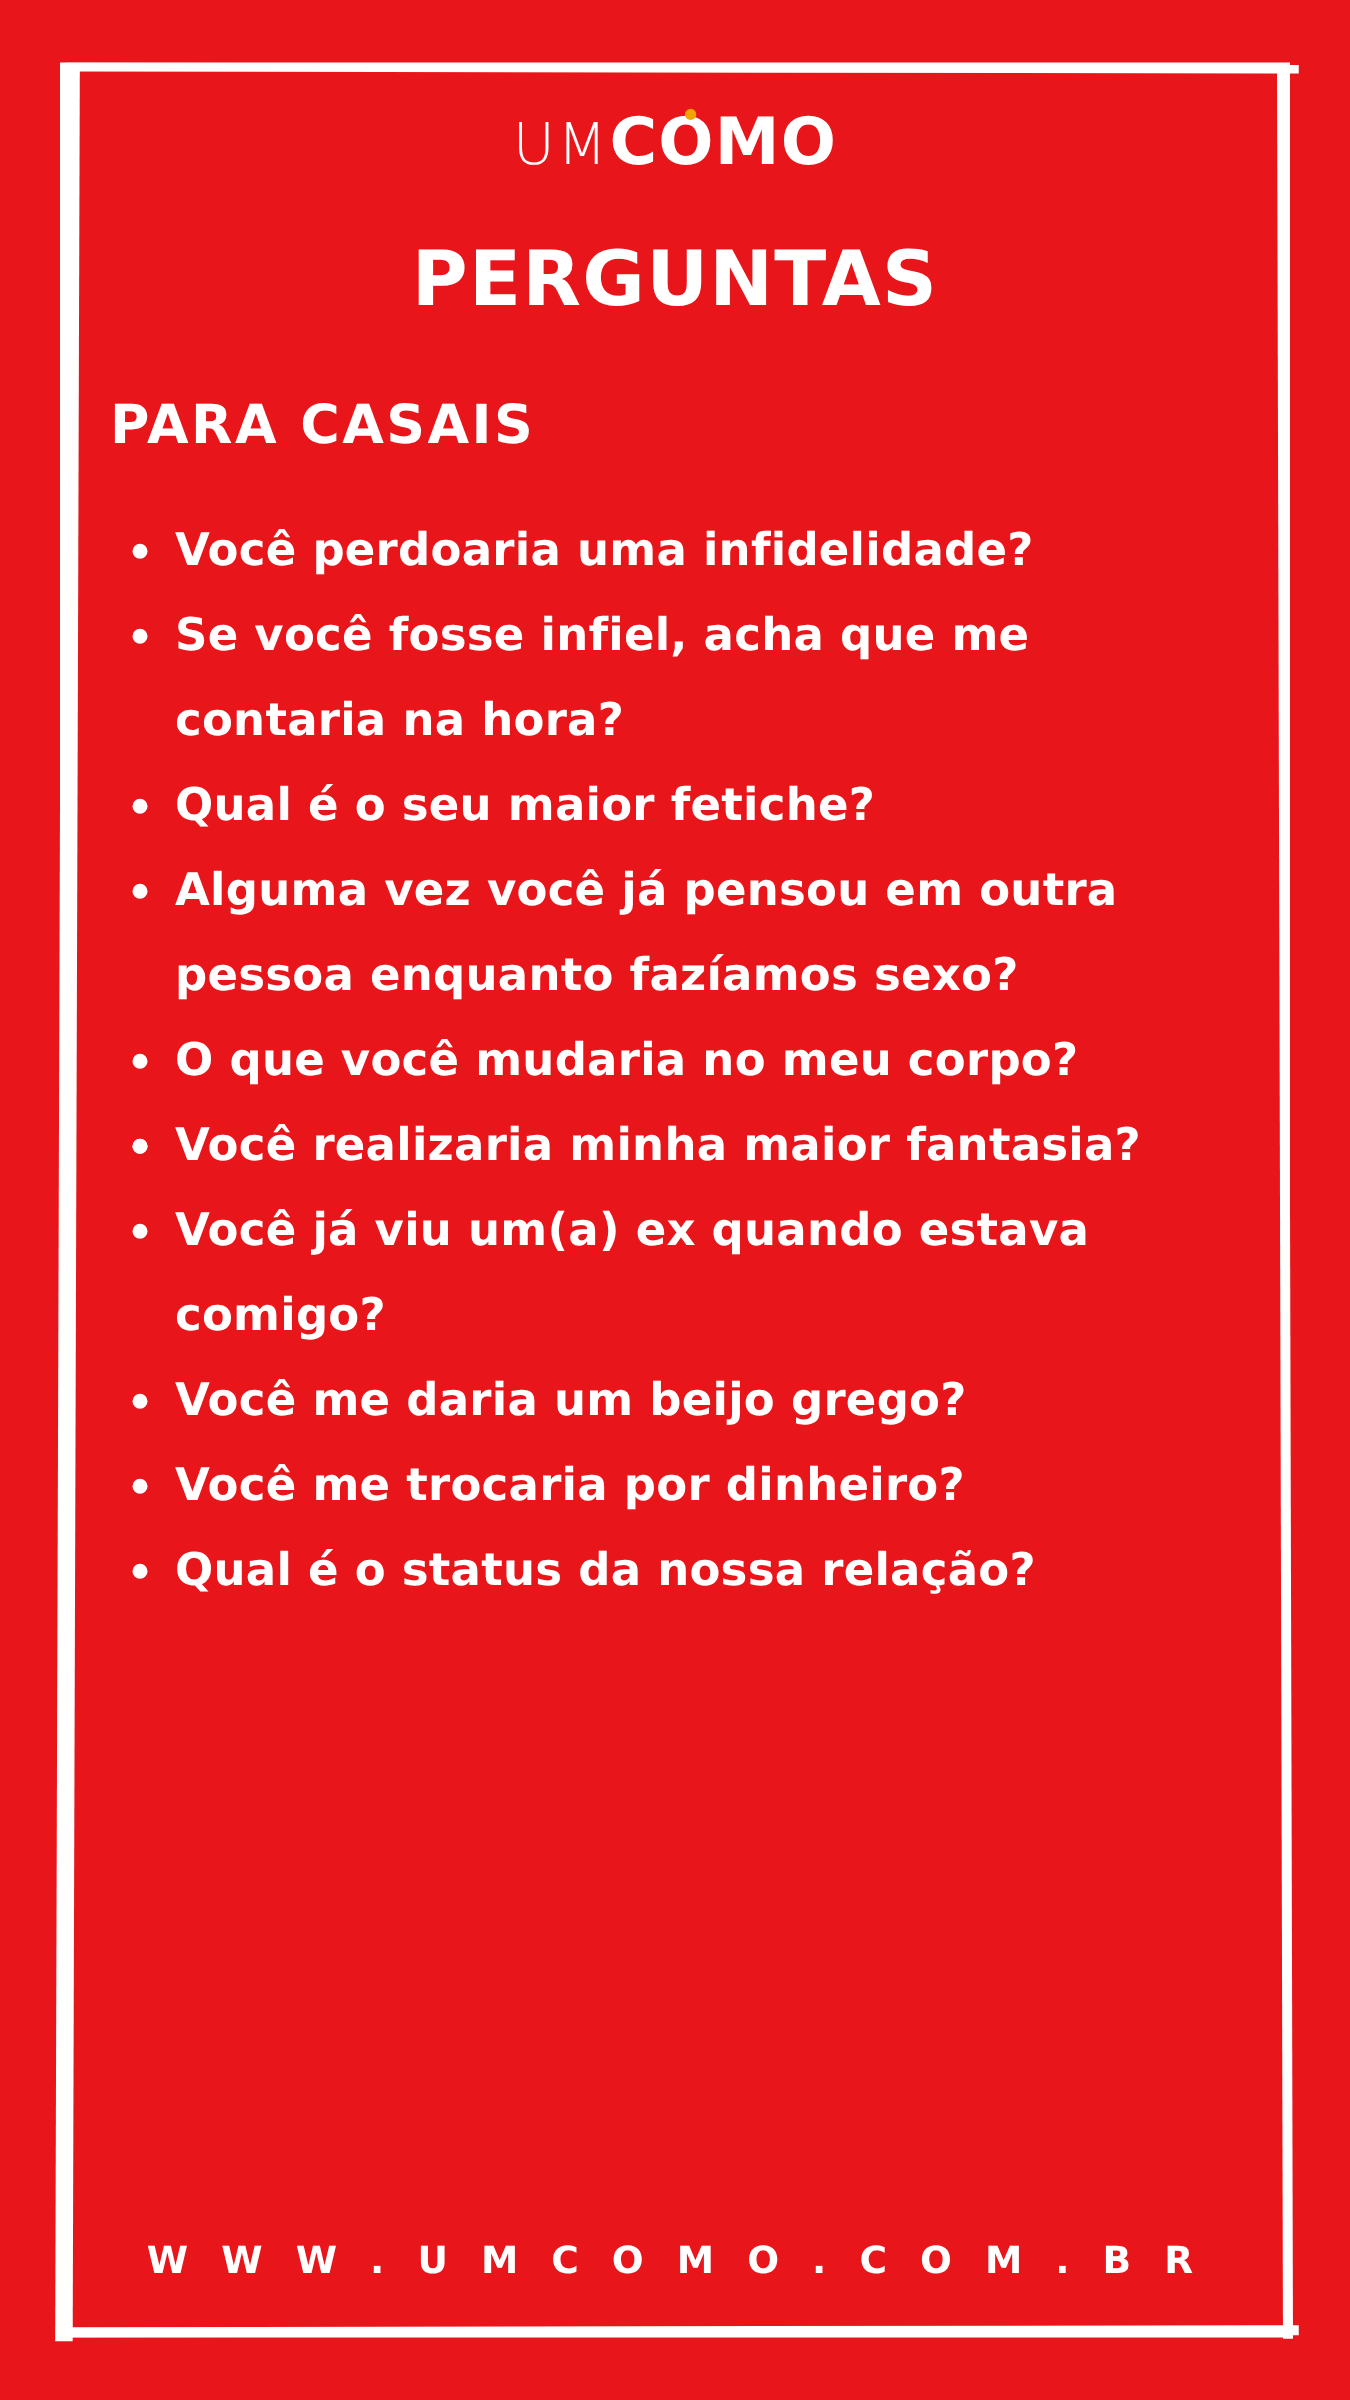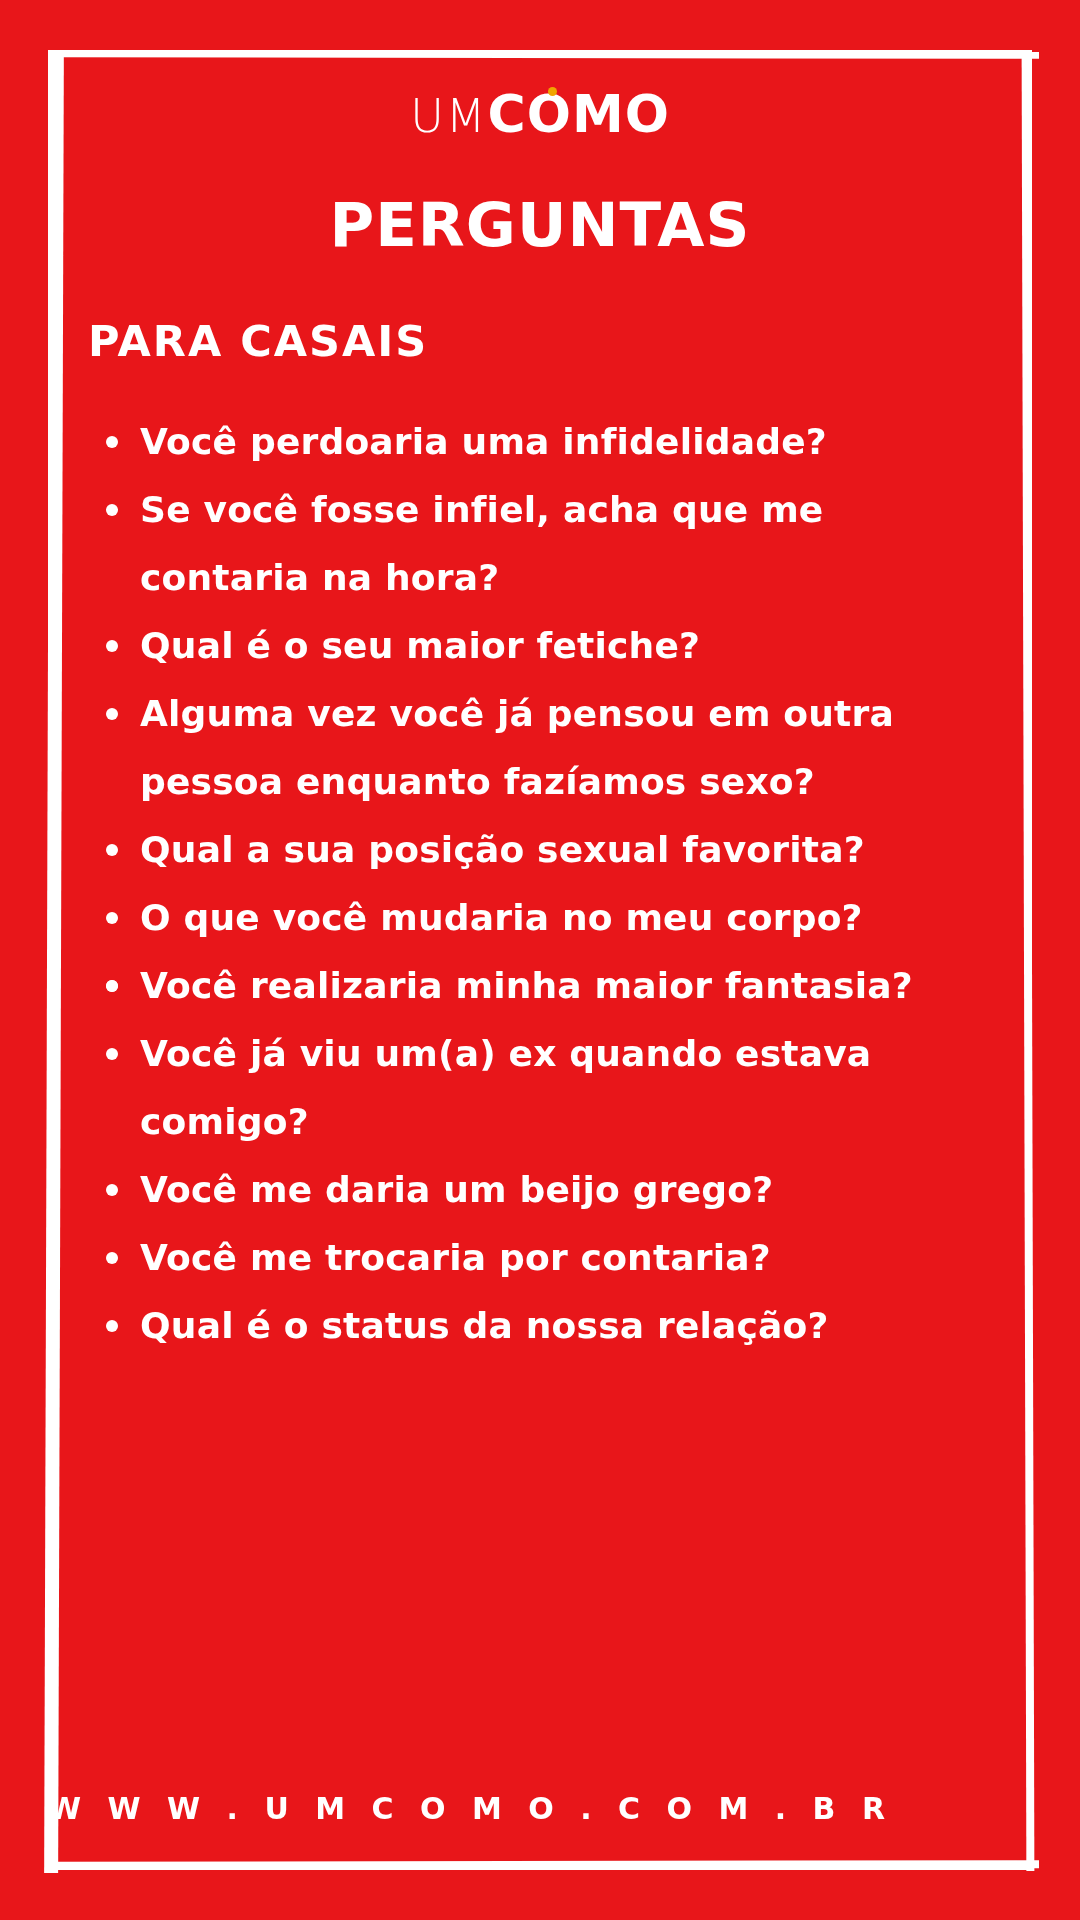--- a/index.html
+++ b/index.html
@@ -169,20 +169,21 @@
     display: block;
     max-width: 800px;
   }
 
   
   .footer {
     position: absolute;
     bottom: 44px;
     left: 0;
     width: 984px;
+    text-align: center;
     color: #ffffff;
     font-weight: 700;
     font-size: 30px;
     letter-spacing: 8px;
   }
 </style>
 </head>
 <body>
 
 <div class="poster">
@@ -219,44 +220,40 @@
       <li class="q-item">
         <span class="bullet"></span>
         <span class="q-text">Qual é o seu maior fetiche?</span>
       </li>
       <li class="q-item">
         <span class="bullet"></span>
         <span class="q-text">Alguma vez você já pensou em outra pessoa enquanto fazíamos sexo?</span>
       </li>
       <li class="q-item">
         <span class="bullet"></span>
-        <span class="q-text">Qual a sua posição sexual favorita?</span>
-      </li>
-      <li class="q-item">
-        <span class="bullet"></span>
         <span class="q-text">O que você mudaria no meu corpo?</span>
       </li>
       <li class="q-item">
         <span class="bullet"></span>
       </li>
       <li class="q-item">
         <span class="bullet"></span>
         <span class="q-text">Você realizaria minha maior fantasia?</span>
       </li>
       <li class="q-item">
         <span class="bullet"></span>
         <span class="q-text">Você já viu um(a) ex quando estava comigo?</span>
       </li>
       <li class="q-item">
         <span class="bullet"></span>
         <span class="q-text">Você me daria um beijo grego?</span>
       </li>
       <li class="q-item">
         <span class="bullet"></span>
-        <span class="q-text">Você me trocaria por contaria?</span>
+        <span class="q-text">Você me trocaria por dinheiro?</span>
       </li>
       <li class="q-item">
         <span class="bullet"></span>
         <span class="q-text">Qual é o status da nossa relação?</span>
       </li>
     </ul>
 
     <div class="footer">W W W . U M C O M O . C O M . B R</div>
 
   </div>

